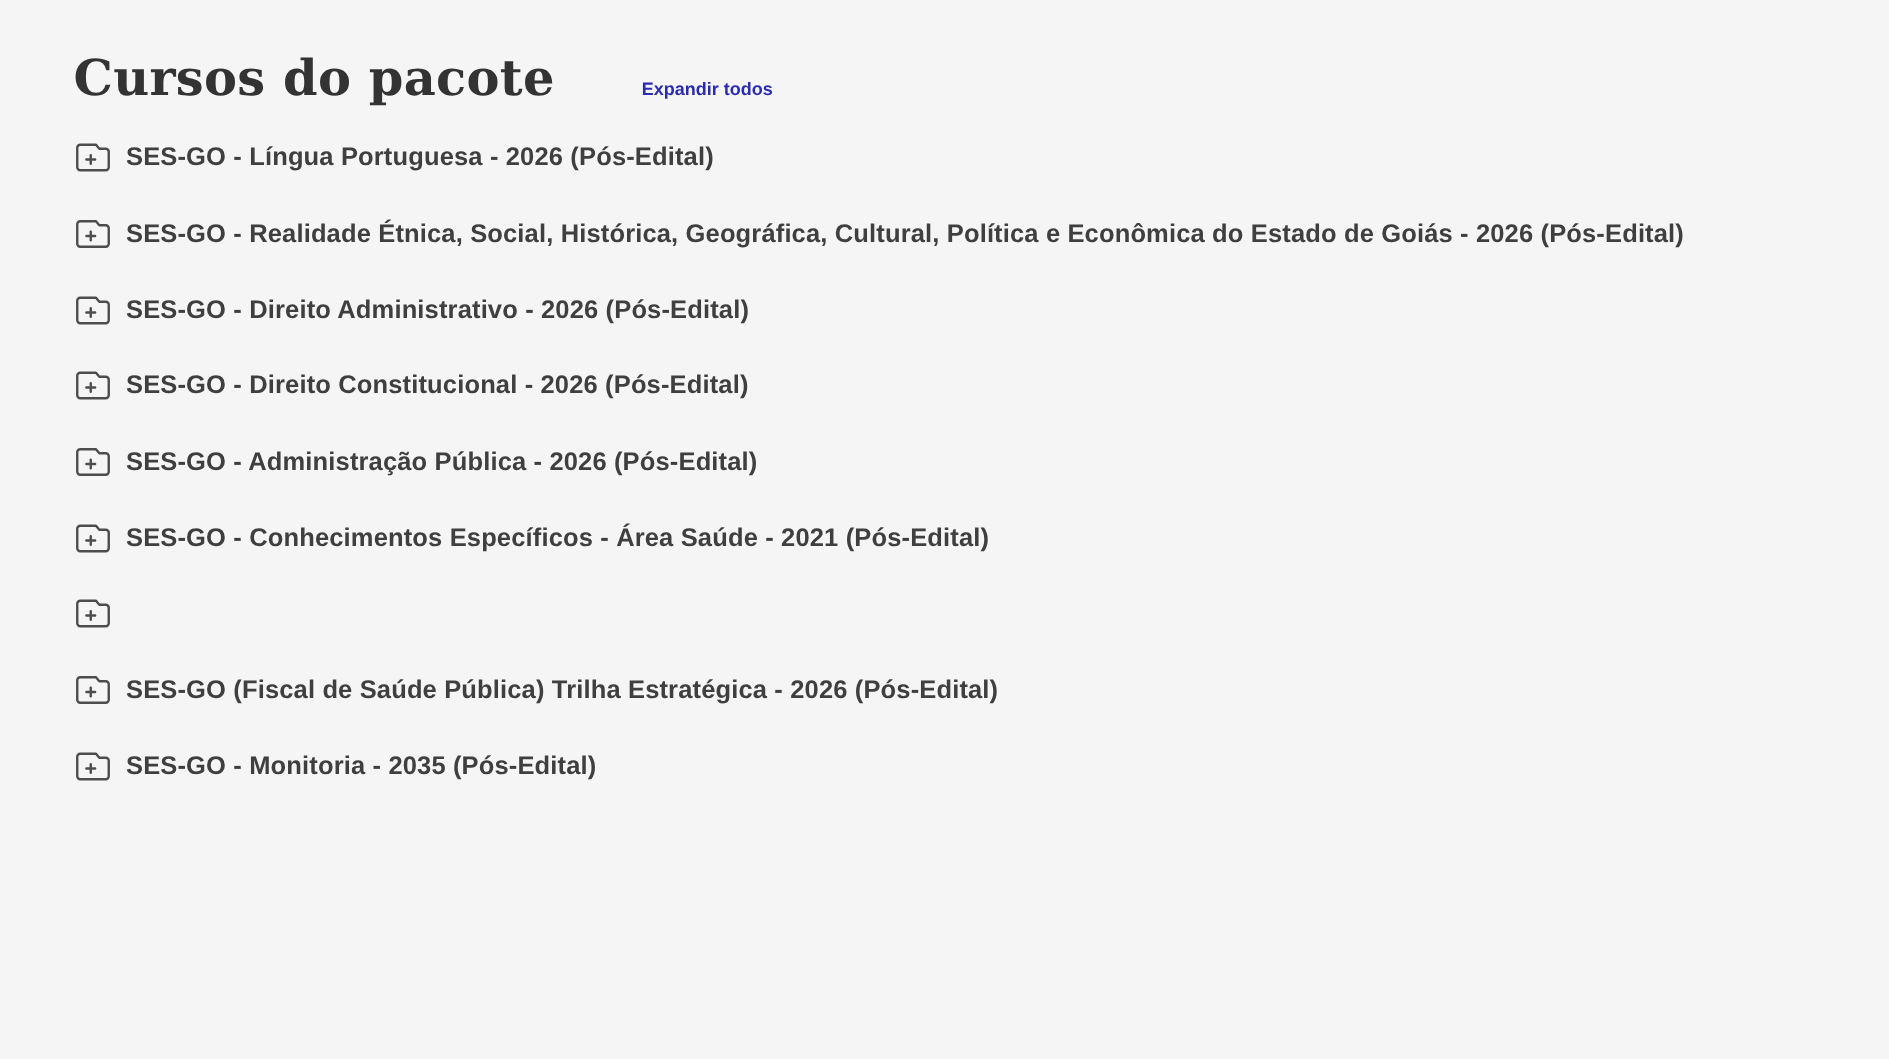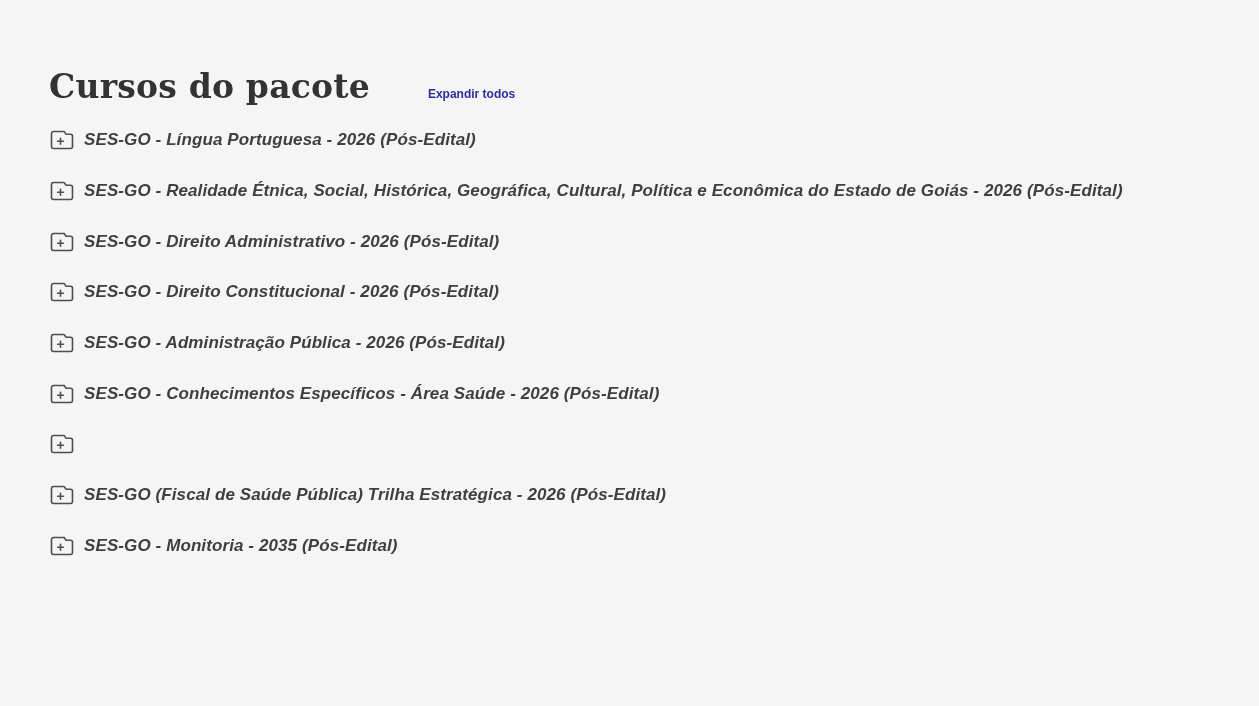--- a/index.html
+++ b/index.html
@@ -20,23 +20,22 @@
     overflow: hidden;
     background: var(--background);
     font-family: "Liberation Sans", "DejaVu Sans", sans-serif;
   }
   .container {
     padding: 0 49px;
   }
   .header {
     display: flex;
     align-items: baseline;
-    padding-top: 18px;
+    padding-top: 30px;
     margin-bottom: 6px;
-    margin-top: 47px;
   }
   .page-title {
     margin: 0;
     font-family: "DejaVu Serif", "Liberation Serif", serif;
     font-weight: 700;
     font-size: 33px;
     line-height: 44px;
     color: var(--title-text);
     letter-spacing: 0.2px;
   }
@@ -45,21 +44,20 @@
     font-size: 12px;
     font-weight: 700;
     color: var(--link);
     text-decoration: none;
     cursor: pointer;
   }
   .course-list {
     list-style: none;
     margin: 0;
     padding: 0;
-    font-style: italic;
   }
   .course-row {
     display: flex;
     align-items: center;
     height: 50.7px;
     cursor: pointer;
   }
   .course-icon {
     flex: 0 0 auto;
     width: 26px;
@@ -154,21 +152,21 @@
 
 
   <li class="course-row">
     <span class="course-icon">
       <svg viewBox="0 0 26 24" aria-hidden="true">
         <path d="M2.5 5.5 a2 2 0 0 1 2 -2 h10.5 l2.2 2.7 h4.3 a2 2 0 0 1 2 2 v10.3 a2 2 0 0 1 -2 2 h-17 a2 2 0 0 1 -2 -2 z"></path>
         <line x1="11.5" y1="10.4" x2="11.5" y2="16.2"></line>
         <line x1="8.6" y1="13.3" x2="14.4" y2="13.3"></line>
       </svg>
     </span>
-    <span class="course-label">SES-GO - Conhecimentos Específicos - Área Saúde - 2026 (Pós-Edital)</span>
+    <span class="course-label">SES-GO - Conhecimentos Específicos - Área Saúde - 2021 (Pós-Edital)</span>
   </li>
 
   <li class="course-row">
     <span class="course-icon">
       <svg viewBox="0 0 26 24" aria-hidden="true">
         <path d="M2.5 5.5 a2 2 0 0 1 2 -2 h10.5 l2.2 2.7 h4.3 a2 2 0 0 1 2 2 v10.3 a2 2 0 0 1 -2 2 h-17 a2 2 0 0 1 -2 -2 z"></path>
         <line x1="11.5" y1="10.4" x2="11.5" y2="16.2"></line>
         <line x1="8.6" y1="13.3" x2="14.4" y2="13.3"></line>
       </svg>
     </span>

